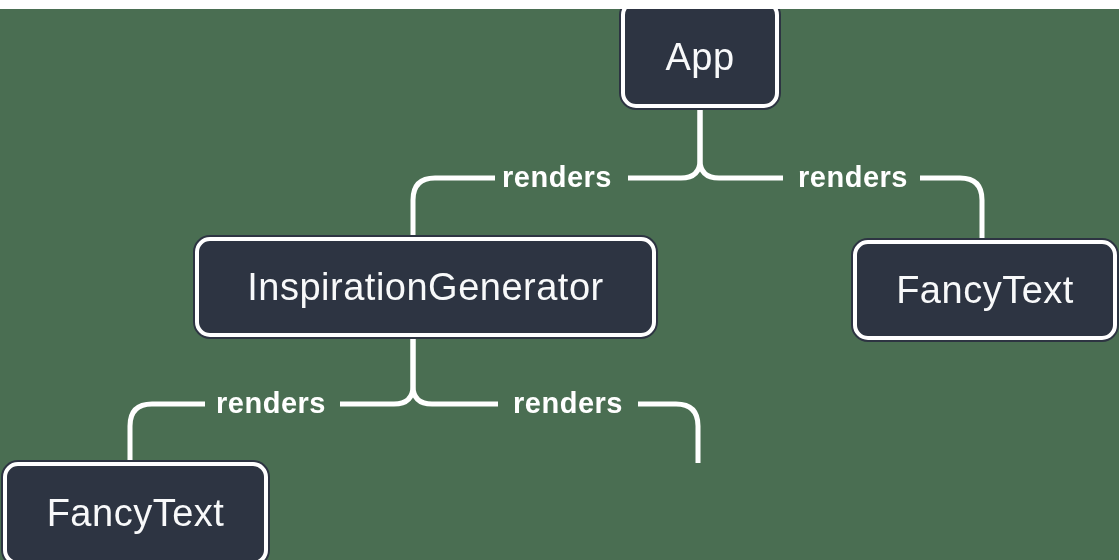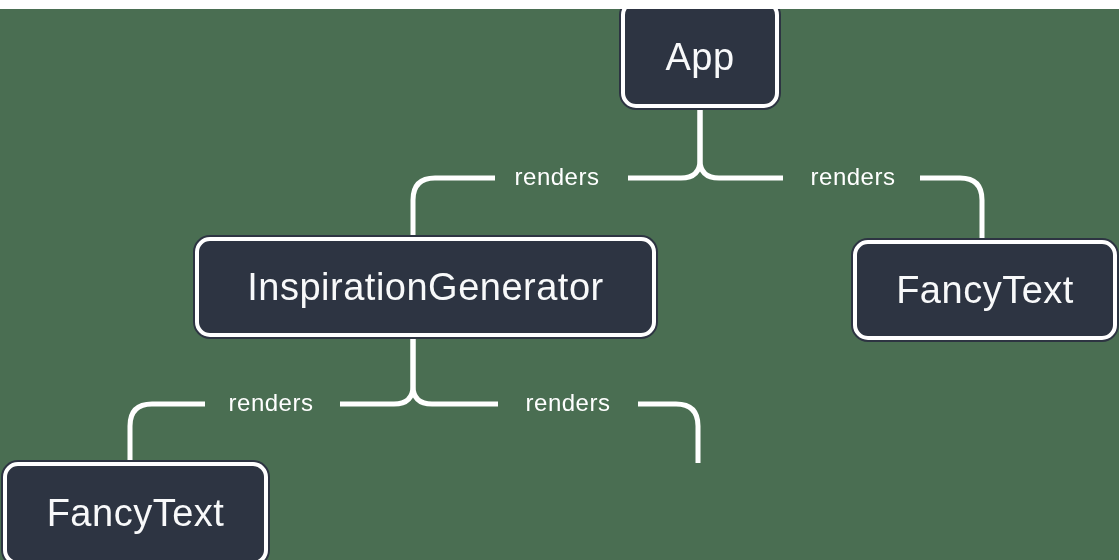--- a/index.html
+++ b/index.html
@@ -54,22 +54,22 @@
   .node-app            { left: 621px; top: -9px;  width: 158px; height: 108px; padding-top: 7px; }
   .node-ig             { left: 195px; top: 228px; width: 461px; height: 100px; align-items: center; }
   .node-fancy-top      { left: 853px; top: 231px; width: 264px; height: 100px; }
   .node-fancy-bottom   { left: 3px;   top: 453px; width: 265px; height: 103px; }
   .node-copyright      { left: 568px; top: 454px; width: 265px; height: 102px; }
 
   .edge-label {
     position: absolute;
     transform: translate(-50%, -50%);
     color: var(--label-text);
-    font-size: 24px;
-    font-weight: 400;
+    font-size: 29px;
+    font-weight: 700;
     letter-spacing: 0.5px;
     white-space: nowrap;
   }
   .edge-label-1 { left: 557px; top: 168px; }
   .edge-label-2 { left: 853px; top: 168px; }
   .edge-label-3 { left: 271px; top: 394px; }
   .edge-label-4 { left: 568px; top: 394px; }
 </style>
 </head>
 <body>

